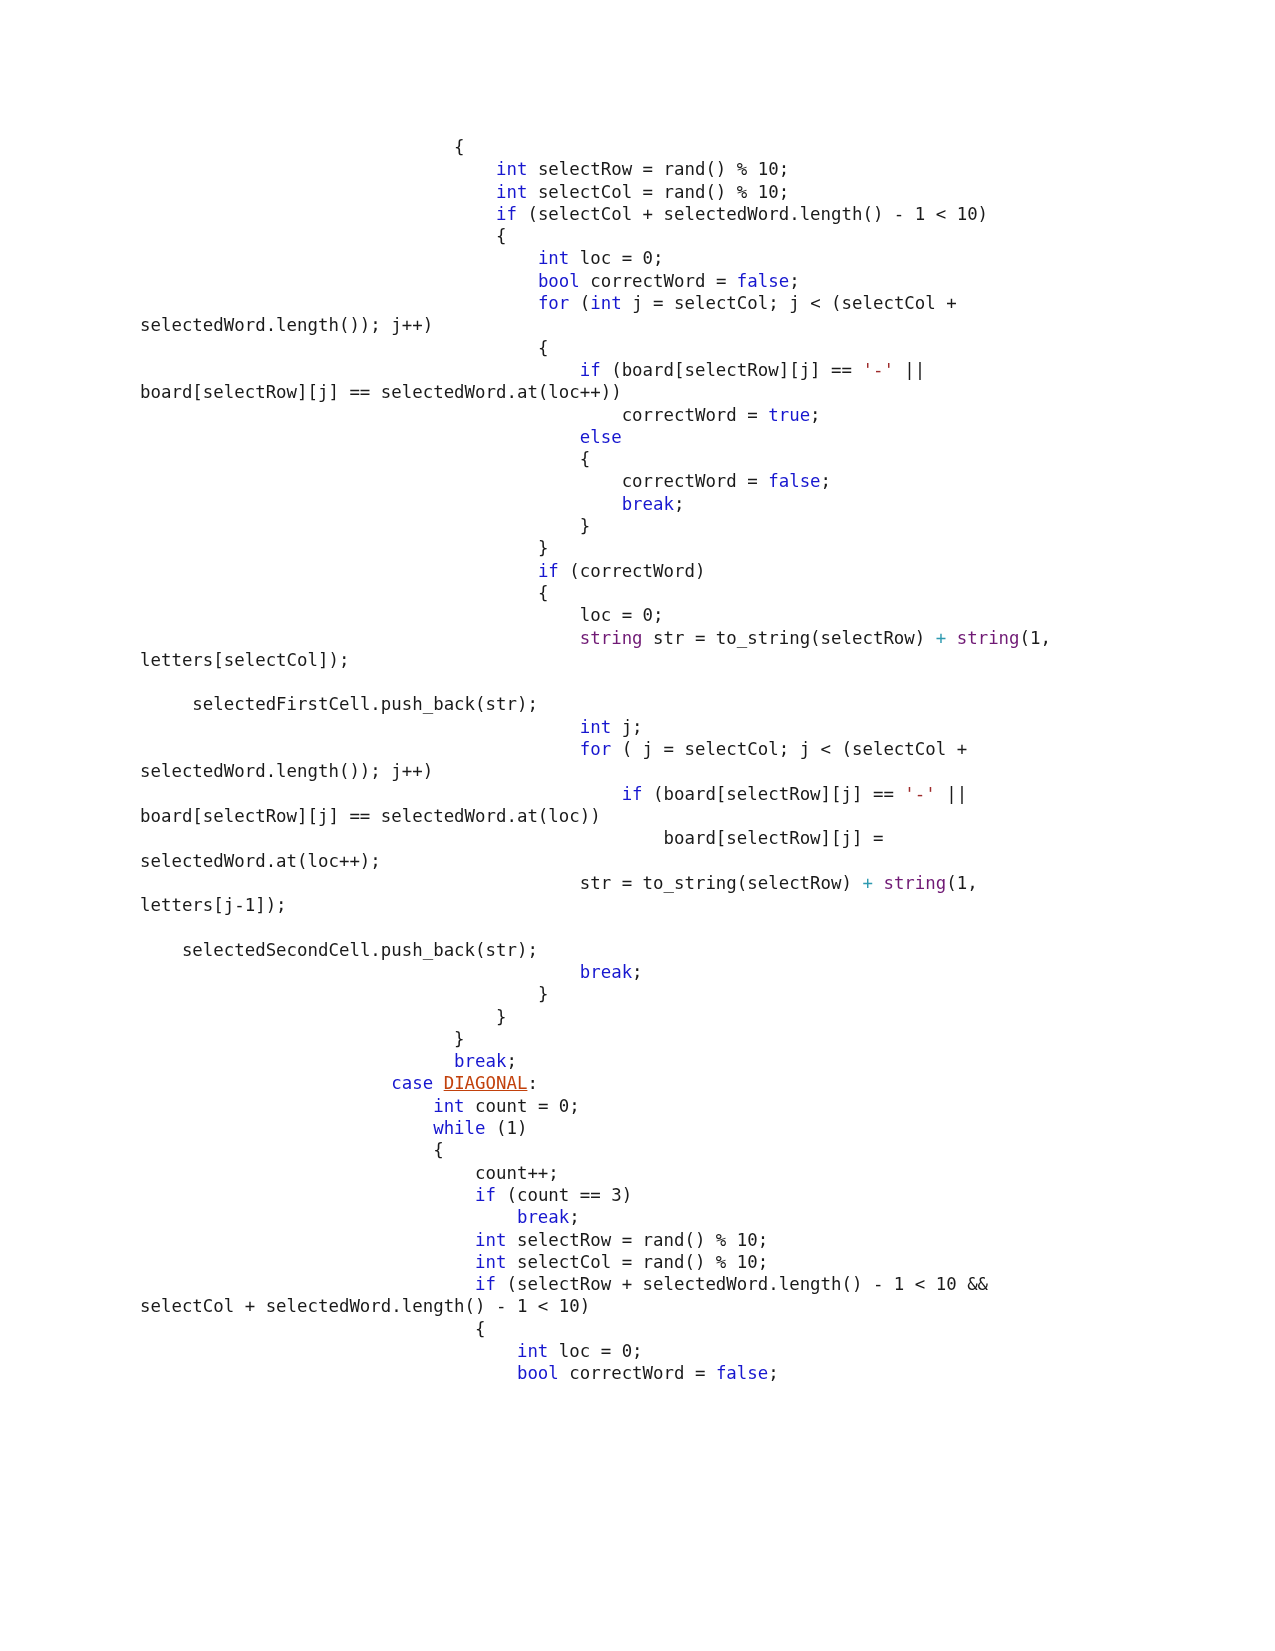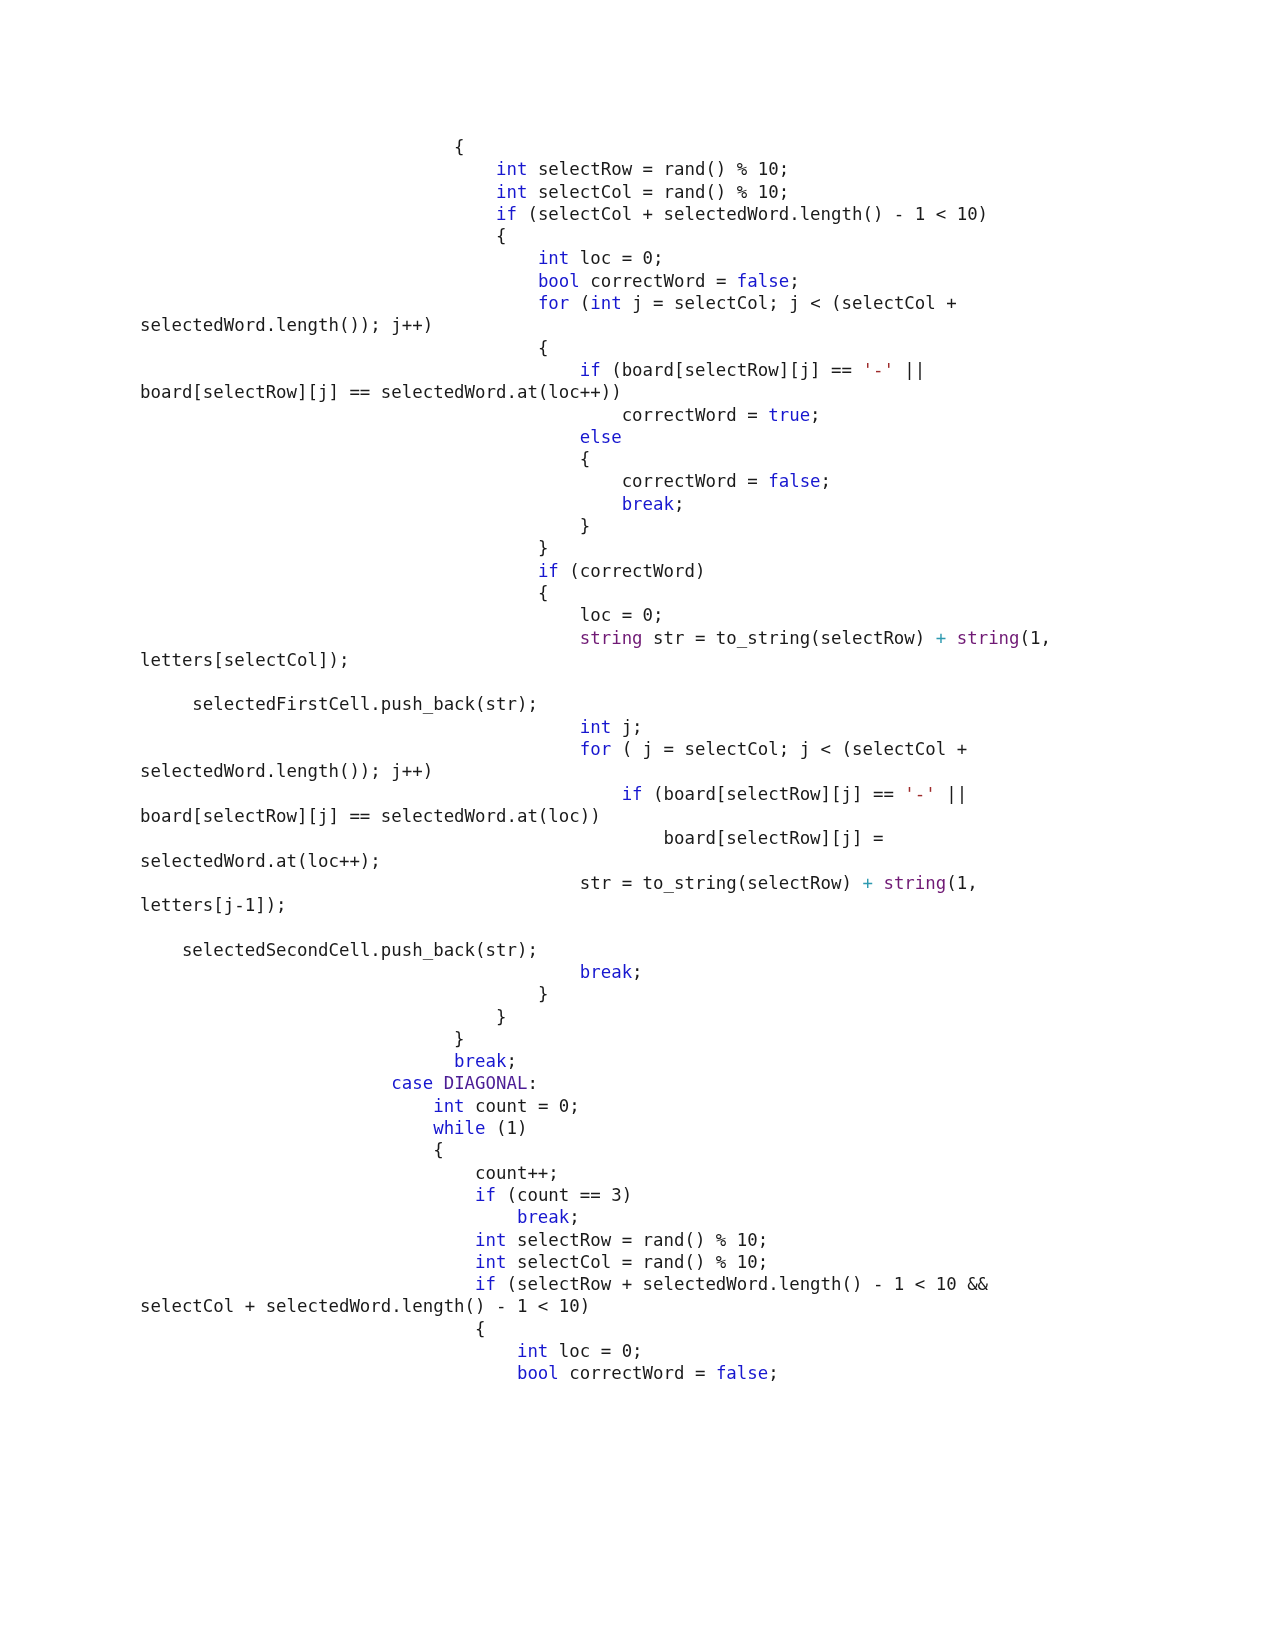--- a/index.html
+++ b/index.html
@@ -22,21 +22,21 @@
     color:#1a1a1a;
     white-space:pre-wrap;
     word-break:break-word;
     letter-spacing:0px;
   }
   .ln { display:block; min-height:22.3px; }
   .kw   { color:#1717cf;margin-top:16px; }
   .type { color:#701a75; }
   .op   { color:#2e9ab0; }
   .chr  { color:#9e2b2b; }
-  .enum { color:#4c1d95; }
+  .enum { color:#c2410c;text-decoration:underline; }
   .pl   { color:#1a1a1a; }
 </style>
 </head>
 <body>
 
 <div id="page">
   <div id="code"><div class="ln"><span class="pl">                              {</span></div><div class="ln"><span class="pl">                                  </span><span class="kw">int</span><span class="pl"> selectRow = rand() % 10;</span></div><div class="ln"><span class="pl">                                  </span><span class="kw">int</span><span class="pl"> selectCol = rand() % 10;</span></div><div class="ln"><span class="pl">                                  </span><span class="kw">if</span><span class="pl"> (selectCol + selectedWord.length() - 1 &lt; 10)</span></div><div class="ln"><span class="pl">                                  {</span></div><div class="ln"><span class="pl">                                      </span><span class="kw">int</span><span class="pl"> loc = 0;</span></div><div class="ln"><span class="pl">                                      </span><span class="kw">bool</span><span class="pl"> correctWord = </span><span class="kw">false</span><span class="pl">;</span></div><div class="ln"><span class="pl">                                      </span><span class="kw">for</span><span class="pl"> (</span><span class="kw">int</span><span class="pl"> j = selectCol; j &lt; (selectCol + selectedWord.length()); j++)</span></div><div class="ln"><span class="pl">                                      {</span></div><div class="ln"><span class="pl">                                          </span><span class="kw">if</span><span class="pl"> (board[selectRow][j] == </span><span class="chr">'-'</span><span class="pl"> || board[selectRow][j] == selectedWord.at(loc++))</span></div><div class="ln"><span class="pl">                                              correctWord = </span><span class="kw">true</span><span class="pl">;</span></div><div class="ln"><span class="pl">                                          </span><span class="kw">else</span></div><div class="ln"><span class="pl">                                          {</span></div><div class="ln"><span class="pl">                                              correctWord = </span><span class="kw">false</span><span class="pl">;</span></div><div class="ln"><span class="pl">                                              </span><span class="kw">break</span><span class="pl">;</span></div><div class="ln"><span class="pl">                                          }</span></div><div class="ln"><span class="pl">                                      }</span></div><div class="ln"><span class="pl">                                      </span><span class="kw">if</span><span class="pl"> (correctWord)</span></div><div class="ln"><span class="pl">                                      {</span></div><div class="ln"><span class="pl">                                          loc = 0;</span></div><div class="ln"><span class="pl">                                          </span><span class="type">string</span><span class="pl"> str = to_string(selectRow) </span><span class="op">+</span><span class="pl"> </span><span class="type">string</span><span class="pl">(1, letters[selectCol]);</span></div><div class="ln">&nbsp;</div><div class="ln"><span class="pl">     selectedFirstCell.push_back(str);</span></div><div class="ln"><span class="pl">                                          </span><span class="kw">int</span><span class="pl"> j;</span></div><div class="ln"><span class="pl">                                          </span><span class="kw">for</span><span class="pl"> ( j = selectCol; j &lt; (selectCol + selectedWord.length()); j++)</span></div><div class="ln"><span class="pl">                                              </span><span class="kw">if</span><span class="pl"> (board[selectRow][j] == </span><span class="chr">'-'</span><span class="pl"> || board[selectRow][j] == selectedWord.at(loc))</span></div><div class="ln"><span class="pl">                                                  board[selectRow][j] = selectedWord.at(loc++);</span></div><div class="ln"><span class="pl">                                          str = to_string(selectRow) </span><span class="op">+</span><span class="pl"> </span><span class="type">string</span><span class="pl">(1, letters[j-1]);</span></div><div class="ln">&nbsp;</div><div class="ln"><span class="pl">    selectedSecondCell.push_back(str);</span></div><div class="ln"><span class="pl">                                          </span><span class="kw">break</span><span class="pl">;</span></div><div class="ln"><span class="pl">                                      }</span></div><div class="ln"><span class="pl">                                  }</span></div><div class="ln"><span class="pl">                              }</span></div><div class="ln"><span class="pl">                              </span><span class="kw">break</span><span class="pl">;</span></div><div class="ln"><span class="pl">                        </span><span class="kw">case</span><span class="pl"> </span><span class="enum">DIAGONAL</span><span class="pl">:</span></div><div class="ln"><span class="pl">                            </span><span class="kw">int</span><span class="pl"> count = 0;</span></div><div class="ln"><span class="pl">                            </span><span class="kw">while</span><span class="pl"> (1)</span></div><div class="ln"><span class="pl">                            {</span></div><div class="ln"><span class="pl">                                count++;</span></div><div class="ln"><span class="pl">                                </span><span class="kw">if</span><span class="pl"> (count == 3)</span></div><div class="ln"><span class="pl">                                    </span><span class="kw">break</span><span class="pl">;</span></div><div class="ln"><span class="pl">                                </span><span class="kw">int</span><span class="pl"> selectRow = rand() % 10;</span></div><div class="ln"><span class="pl">                                </span><span class="kw">int</span><span class="pl"> selectCol = rand() % 10;</span></div><div class="ln"><span class="pl">                                </span><span class="kw">if</span><span class="pl"> (selectRow + selectedWord.length() - 1 &lt; 10 &amp;&amp; selectCol + selectedWord.length() - 1 &lt; 10)</span></div><div class="ln"><span class="pl">                                {</span></div><div class="ln"><span class="pl">                                    </span><span class="kw">int</span><span class="pl"> loc = 0;</span></div><div class="ln"><span class="pl">                                    </span><span class="kw">bool</span><span class="pl"> correctWord = </span><span class="kw">false</span><span class="pl">;</span></div></div>
 </div>
 
 </body></html>

